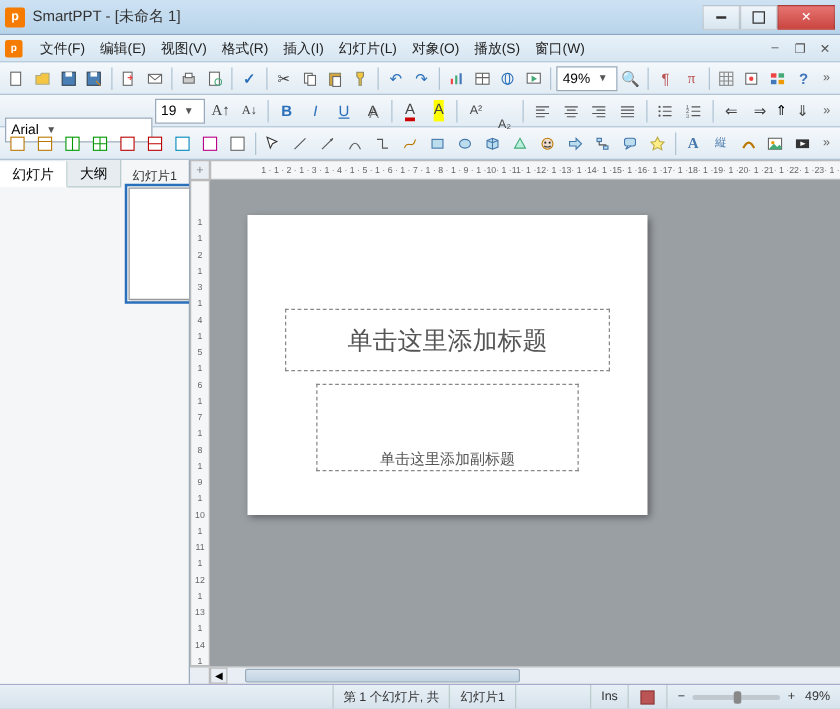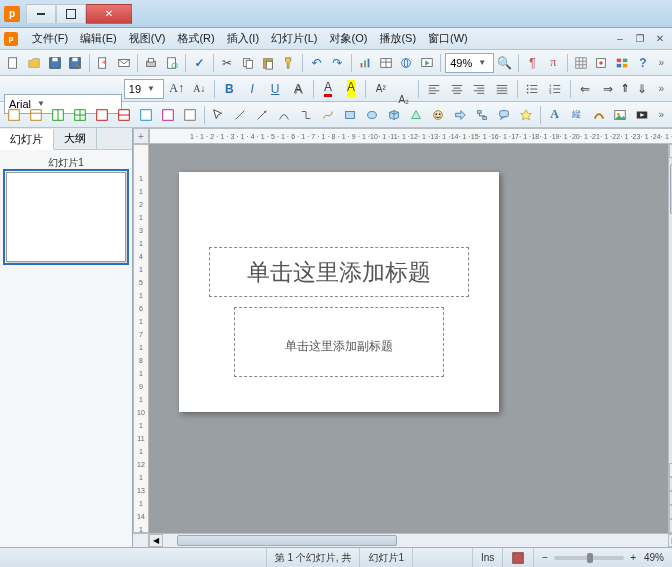--- a/index.html
+++ b/index.html
@@ -28,42 +28,42 @@
 .tbtn { width:22px; height:22px; border:1px solid transparent; display:flex; align-items:center; justify-content:center; font-size:12px; color:#444; }
 .tsep { width:1px; height:18px; background:#b0c4d4; margin:0 2px; }
 .combo { height:20px; border:1px solid #9ab; background:#fff; display:flex; align-items:center; padding:0 4px; font-size:11px; }
 .combo .arrow { margin-left:6px; font-size:8px; color:#555; }
 .chevrons { margin-left:auto; font-size:10px; color:#666; padding:0 4px;}
 
 
 .workarea { display:flex; height: calc(567px - 28px - 22px - 26px - 26px - 26px - 20px); background:#e8eef3; }
 
 
-.leftpanel { width:152px; background:#f4f6f8; border-right:1px solid #9ab; display:flex; flex-direction:column; }
+.leftpanel { width:152px; background:#f4f6f8; border-right:1px solid #9ab; display:flex; flex-direction:row; }
 .lp-tabs { height:22px; display:flex; border-bottom:1px solid #bcc; background:#e6ecf0; }
 .lp-tab { padding:3px 10px; font-size:11px; border-right:1px solid #bcc; }
 .lp-tab.active { background:#fff; border-bottom:1px solid #fff; position:relative; top:1px; }
 .lp-body { flex:1; padding:6px; overflow:auto; }
 .slide-label { font-size:10px; color:#333; text-align:center; margin-bottom:2px;}
 .slide-thumb { width:120px; height:90px; margin:0 auto; background:#fff; border:1px solid #999; box-shadow:1px 1px 2px rgba(0,0,0,0.2); }
 .slide-thumb.sel { outline:2px solid #2a6fba; outline-offset:1px; }
 
 
 .center { flex:1; display:flex; flex-direction:column; background:#999ea3; position:relative; }
 .ruler-h-wrap { display:flex; height:16px; }
 .ruler-corner { width:16px; height:16px; background:#e8eef3; border:1px solid #bbb; display:flex; align-items:center; justify-content:center; font-size:10px; color:#888;}
 .ruler-h { flex:1; background:#f4f6f8; border:1px solid #bbb; font-size:7px; color:#666; display:flex; align-items:center; overflow:hidden; padding-left:40px; letter-spacing:0px; white-space:nowrap;}
 .center-body { flex:1; display:flex; overflow:hidden; }
 .ruler-v { width:16px; background:#f4f6f8; border:1px solid #bbb; font-size:7px; color:#666; display:flex; flex-direction:column; align-items:center; padding-top:30px; overflow:hidden; }
 .ruler-v span { margin-bottom:6px; }
 .canvas-area { flex:1; background:#9a9fa4; position:relative; overflow:auto; }
 .slide { position:absolute; left:30px; top:28px; width:320px; height:240px; background:#fff; box-shadow:2px 2px 6px rgba(0,0,0,0.4); }
 .ph { position:absolute; border:1px dashed #888; display:flex; align-items:center; justify-content:center; color:#555; }
-.ph.title { left:30px; top:75px; width:260px; height:50px; font-size:23px; font-family:"SimSun",serif; }
-.ph.sub { left:55px; top:135px; width:210px; height:70px; font-size:12px; font-family:"SimSun",serif; align-items:center; padding-top:8px; justify-content:center; }
+.ph.title { left:30px; top:75px; width:260px; height:50px; font-size:20px; font-family:"SimSun",serif; }
+.ph.sub { left:55px; top:135px; width:210px; height:70px; font-size:12px; font-family:"SimSun",serif; align-items:flex-end; padding-top:8px; justify-content:center; }
 .vscroll { position:absolute; right:0; top:0; bottom:0; width:14px; background:#e0e6ec; border-left:1px solid #bbb; }
 .vscroll .thumb { position:absolute; left:1px; right:1px; top:20px; height:50px; background:linear-gradient(#d8e4ee,#c2d4e2); border:1px solid #9ab; border-radius:2px;}
 .vscroll .arr { position:absolute; left:0; right:0; height:14px; display:flex; align-items:center; justify-content:center; font-size:8px; color:#555; background:#e8eef3; border:1px solid #bbb;}
 .vscroll .arr.up { top:0; } .vscroll .arr.dn { bottom:56px; }
 .vscroll .extra { position:absolute; bottom:0; left:0; right:0; height:56px; display:flex; flex-direction:column;}
 .vscroll .extra div { flex:1; border:1px solid #bbb; display:flex; align-items:center; justify-content:center; font-size:8px;}
 .hscroll-wrap { height:14px; display:flex; background:#e8eef3; border-top:1px solid #bbb;}
 .hscroll-wrap .spacer{width:16px; border-right:1px solid #bbb;}
 .hscroll-wrap .track{flex:1; position:relative;}
 .hscroll-wrap .thumb{position:absolute; top:1px; bottom:1px; left:14px; width:220px; background:linear-gradient(#d8e4ee,#c2d4e2); border:1px solid #9ab; border-radius:2px;}
@@ -76,20 +76,21 @@
 .zoom-slider { width:70px; height:4px; background:#c0c8d0; position:relative; margin:0 6px; border-radius:2px;}
 .zoom-slider .knob { position:absolute; left:33px; top:-3px; width:6px; height:10px; background:#888; border-radius:2px;}
 
 svg { width:14px; height:14px; }
 </style>
 </head>
 <body>
 
 <div class="titlebar">
   <div class="icon">p</div>
+  <div class="title">SmartPPT - [未命名 1]</div>
   <div class="winbtns">
     <div class="winbtn min"></div>
     <div class="winbtn max"></div>
     <div class="winbtn close"></div>
   </div>
 </div>
 
 <div class="menubar">
   <div class="small-icon">p</div>
   <div class="menu-item">文件(F)</div>

